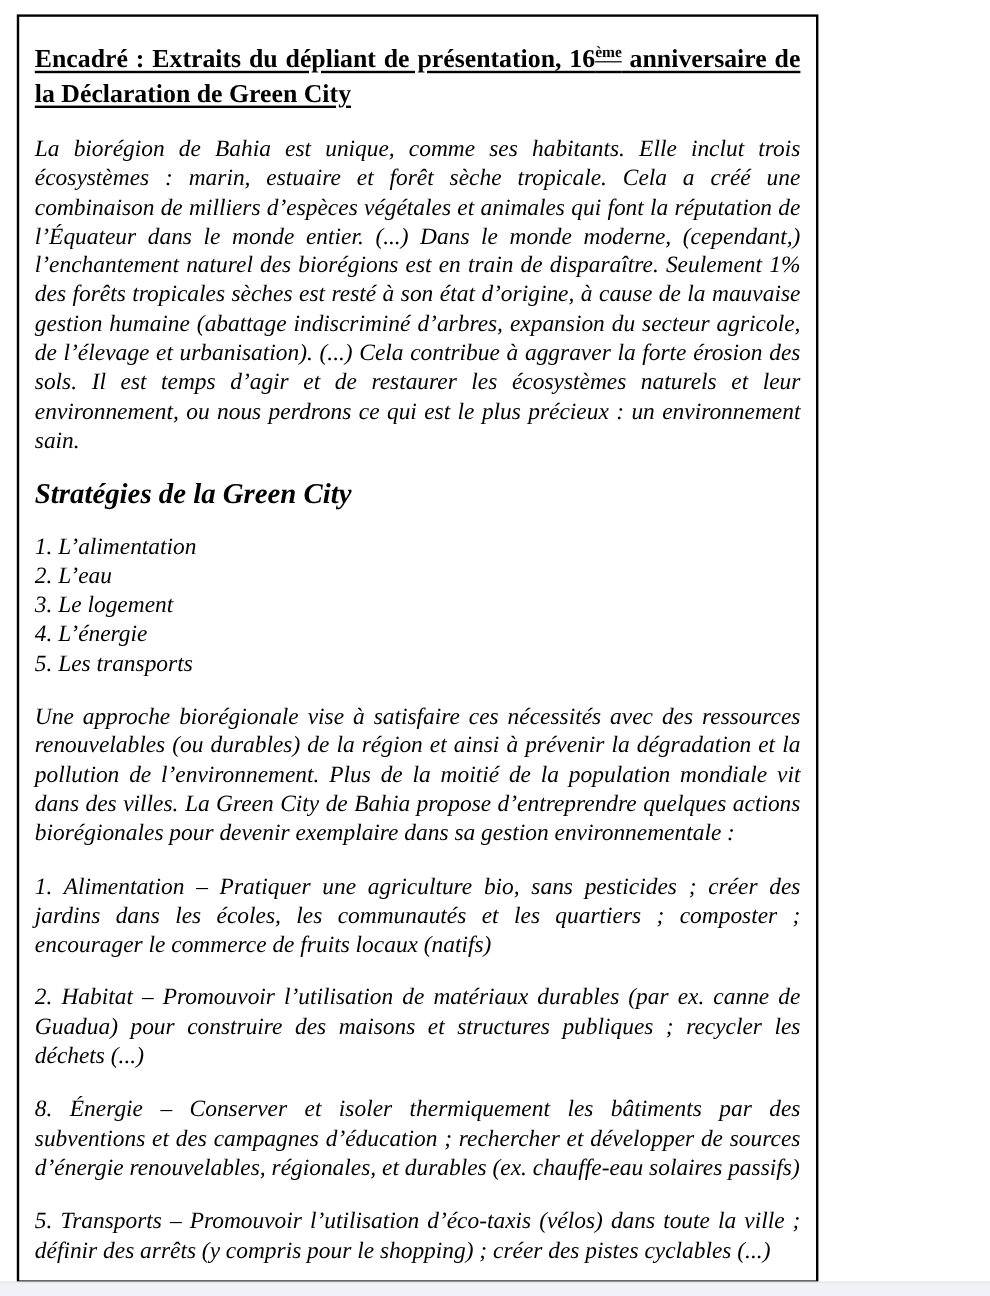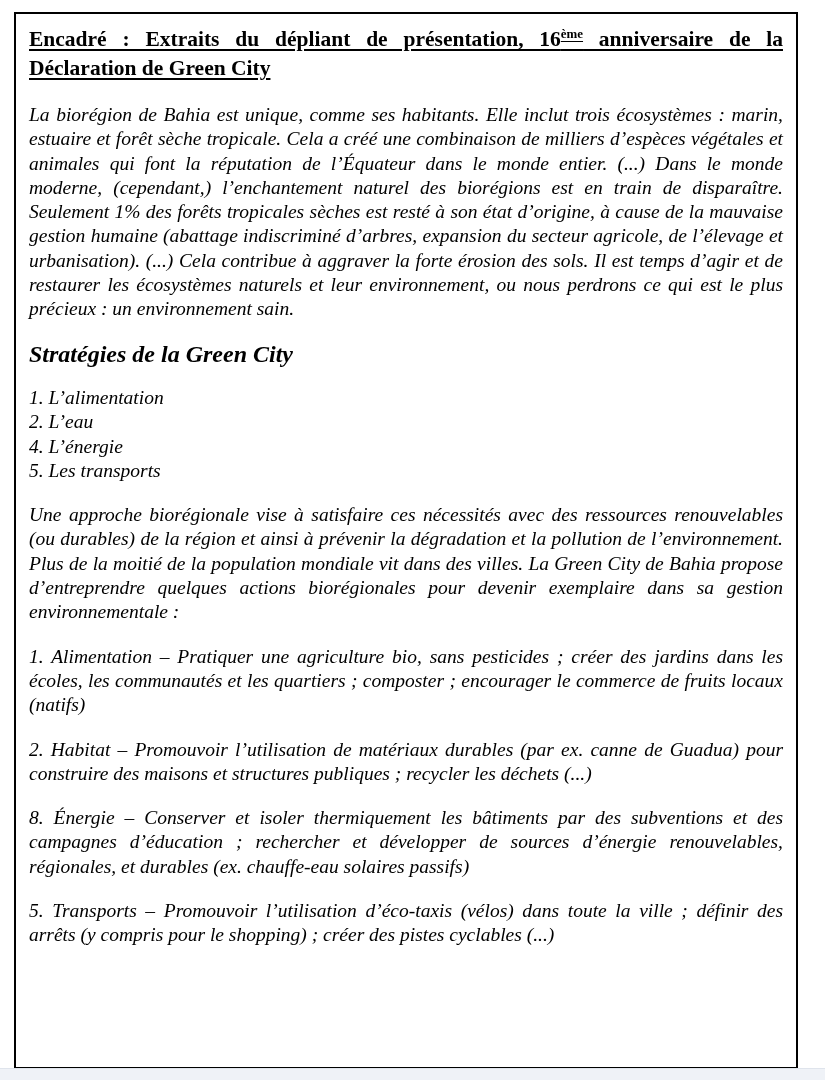--- a/index.html
+++ b/index.html
@@ -21,25 +21,25 @@
     bottom: 0;
     width: 825px;
     height: 11px;
     background: #eff2f7;
     border-top: 1px solid #dfe4ec;
   }
   .encadre-box {
     position: absolute;
     left: 14px;
     top: 12px;
-    width: 784px;
+    width: 668px;
     height: 1057px;
     box-sizing: border-box;
     border: 2.5px solid #000000;
-    padding: 11px 13px 6px 13px;
+    padding: 21px 13px 6px 13px;
     overflow: hidden;
   }
   .box-title {
     margin: 0 0 20px 0;
     font-size: 21.5px;
     line-height: 29px;
     font-weight: bold;
     font-style: normal;
     text-align: justify;
     text-decoration: underline;
@@ -89,20 +89,21 @@
     <h1 class="box-title"><span>Encadré : Extraits du dépliant de présentation, 16</span><sup>ème</sup><span> anniversaire de la Déclaration de Green City</span></h1>
 
     <p class="para">La biorégion de Bahia est unique, comme ses habitants. Elle inclut trois écosystèmes : marin, estuaire et forêt sèche tropicale. Cela a créé une combinaison de milliers d’espèces végétales et animales qui font la réputation de l’Équateur dans le monde entier. (...) Dans le monde moderne, (cependant,) l’enchantement naturel des biorégions est en train de disparaître. Seulement 1% des forêts tropicales sèches est resté à son état d’origine, à cause de la mauvaise gestion humaine (abattage indiscriminé d’arbres, expansion du secteur agricole, de l’élevage et urbanisation). (...) Cela contribue à aggraver la forte érosion des sols. Il est temps d’agir et de restaurer les écosystèmes naturels et leur environnement, ou nous perdrons ce qui est le plus précieux : un environnement sain.</p>
 
     <h2 class="section-heading">Stratégies de la Green City</h2>
 
 
     <div class="needs-list">
       <div class="list-line">1. L’alimentation</div>
       <div class="list-line">2. L’eau</div>
+      <div class="list-line">3. Le logement</div>
       <div class="list-line">4. L’énergie</div>
       <div class="list-line">5. Les transports</div>
     </div>
 
     <p class="para">Une approche biorégionale vise à satisfaire ces nécessités avec des ressources renouvelables (ou durables) de la région et ainsi à prévenir la dégradation et la pollution de l’environnement. Plus de la moitié de la population mondiale vit dans des villes. La Green City de Bahia propose d’entreprendre quelques actions biorégionales pour devenir exemplaire dans sa gestion environnementale :</p>
 
     <p class="para">1. Alimentation – Pratiquer une agriculture bio, sans pesticides ; créer des jardins dans les écoles, les communautés et les quartiers ; composter ; encourager le commerce de fruits locaux (natifs)</p>
     <p class="para">2. Habitat – Promouvoir l’utilisation de matériaux durables (par ex. canne de Guadua) pour construire des maisons et structures publiques ; recycler les déchets (...)</p>
     <p class="para">8. Énergie – Conserver et isoler thermiquement les bâtiments par des subventions et des campagnes d’éducation ; rechercher et développer de sources d’énergie renouvelables, régionales, et durables (ex. chauffe-eau solaires passifs)</p>
     <p class="para">5. Transports – Promouvoir l’utilisation d’éco-taxis (vélos) dans toute la ville ; définir des arrêts (y compris pour le shopping) ; créer des pistes cyclables (...)</p>

